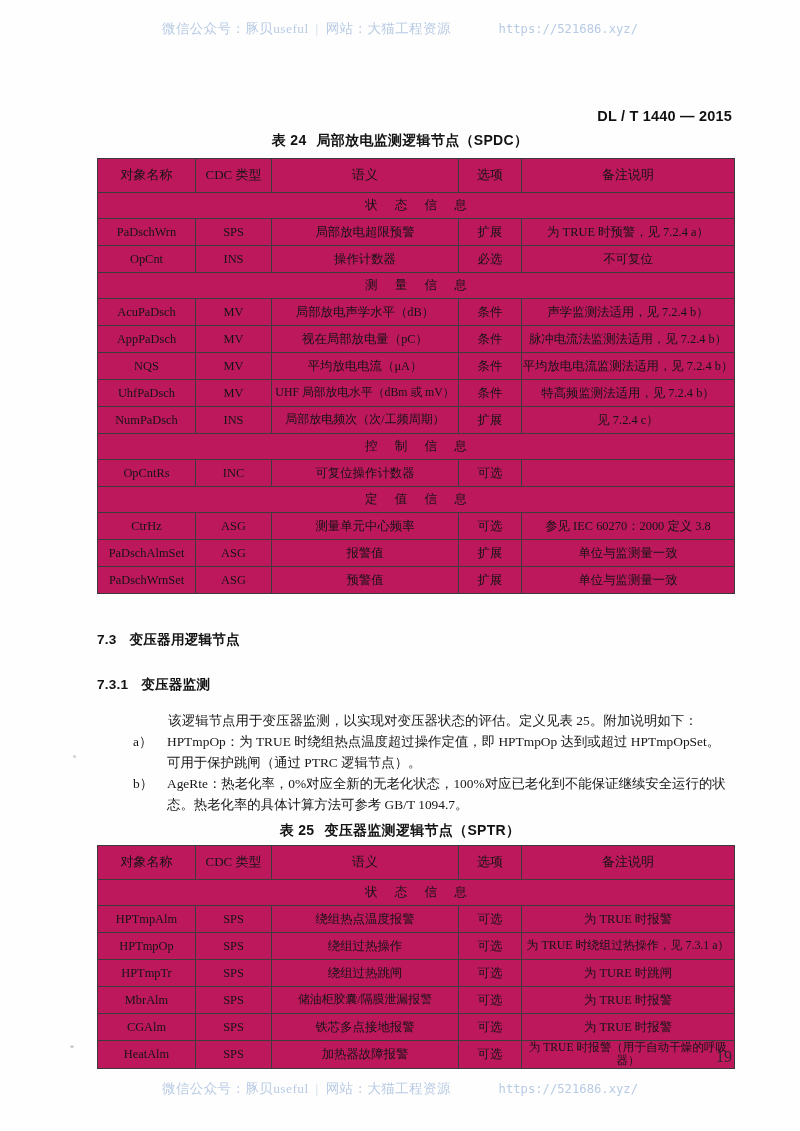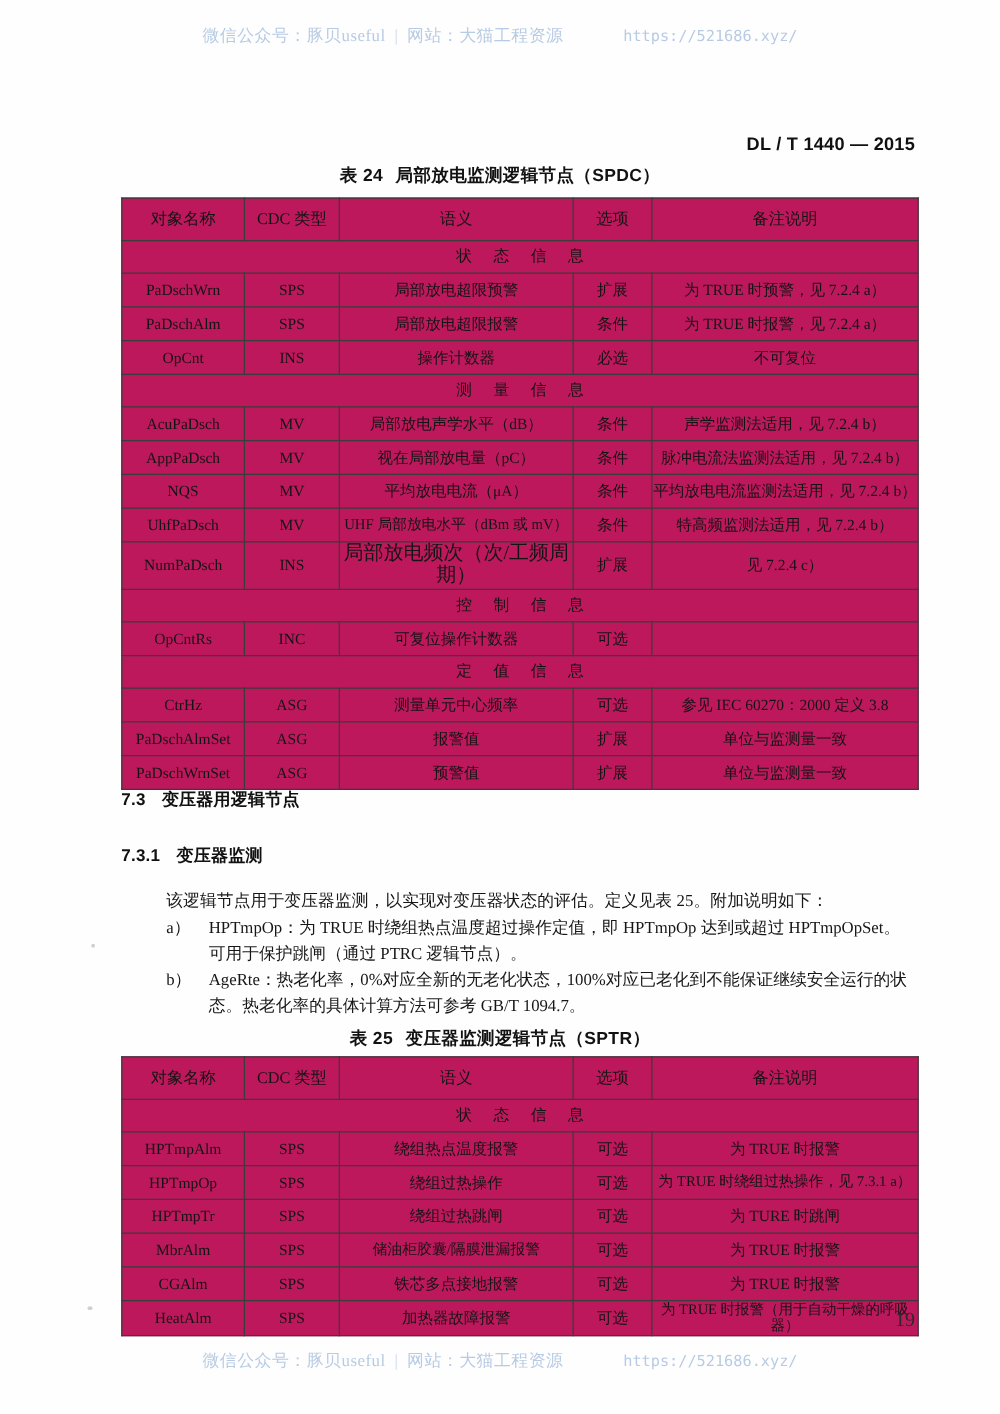--- a/index.html
+++ b/index.html
@@ -198,27 +198,20 @@
       </tr>
 
       <tr>
         <td class="c-name lat">PaDschWrn</td>
         <td class="c-cdc lat">SPS</td>
         <td class="c-sem">局部放电超限预警</td>
         <td class="c-opt">扩展</td>
         <td class="c-note">为 TRUE 时预警，见 7.2.4 a）</td>
       </tr>
       <tr>
-        <td class="c-name lat">PaDschAlm</td>
-        <td class="c-cdc lat">SPS</td>
-        <td class="c-sem">局部放电超限报警</td>
-        <td class="c-opt">条件</td>
-        <td class="c-note">为 TRUE 时报警，见 7.2.4 a）</td>
-      </tr>
-      <tr>
         <td class="c-name lat">OpCnt</td>
         <td class="c-cdc lat">INS</td>
         <td class="c-sem">操作计数器</td>
         <td class="c-opt">必选</td>
         <td class="c-note">不可复位</td>
       </tr>
 
       <tr>
         <td class="group" colspan="5">测 量 信 息</td>
       </tr>
@@ -247,21 +240,21 @@
       <tr>
         <td class="c-name lat">UhfPaDsch</td>
         <td class="c-cdc lat">MV</td>
         <td class="c-sem" style="font-size:11.8px;">UHF 局部放电水平（dBm 或 mV）</td>
         <td class="c-opt">条件</td>
         <td class="c-note">特高频监测法适用，见 7.2.4 b）</td>
       </tr>
       <tr>
         <td class="c-name lat">NumPaDsch</td>
         <td class="c-cdc lat">INS</td>
-        <td class="c-sem" style="font-size:16px;text-align:center;">局部放电频次（次/工频周期）</td>
+        <td class="c-sem" style="font-size:12px;text-align:center;">局部放电频次（次/工频周期）</td>
         <td class="c-opt">扩展</td>
         <td class="c-note">见 7.2.4 c）</td>
       </tr>
 
       <tr>
         <td class="group" colspan="5">控 制 信 息</td>
       </tr>
 
       <tr>
         <td class="c-name lat">OpCntRs</td>
@@ -300,21 +293,21 @@
   </table>
 
   <div class="sec-heading" style="top:631px;">
     <span class="idx">7.3</span><span>变压器用逻辑节点</span>
   </div>
 
   <div class="sec-heading" style="top:676px;">
     <span class="idx">7.3.1</span><span>变压器监测</span>
   </div>
 
-  <div class="para para-body" style="top:710px;">该逻辑节点用于变压器监测，以实现对变压器状态的评估。定义见表 25。附加说明如下：</div>
+  <div class="para para-body" style="top:710px;text-align:center;">该逻辑节点用于变压器监测，以实现对变压器状态的评估。定义见表 25。附加说明如下：</div>
 
   <div class="list-item" style="top:731px;">
     <span class="marker">a）</span>
     <span class="content">HPTmpOp：为 TRUE 时绕组热点温度超过操作定值，即 HPTmpOp 达到或超过 HPTmpOpSet。可用于保护跳闸（通过 PTRC 逻辑节点）。</span>
   </div>
 
   <div class="list-item" style="top:773px;">
     <span class="marker">b）</span>
     <span class="content">AgeRte：热老化率，0%对应全新的无老化状态，100%对应已老化到不能保证继续安全运行的状态。热老化率的具体计算方法可参考 GB/T 1094.7。</span>
   </div>

